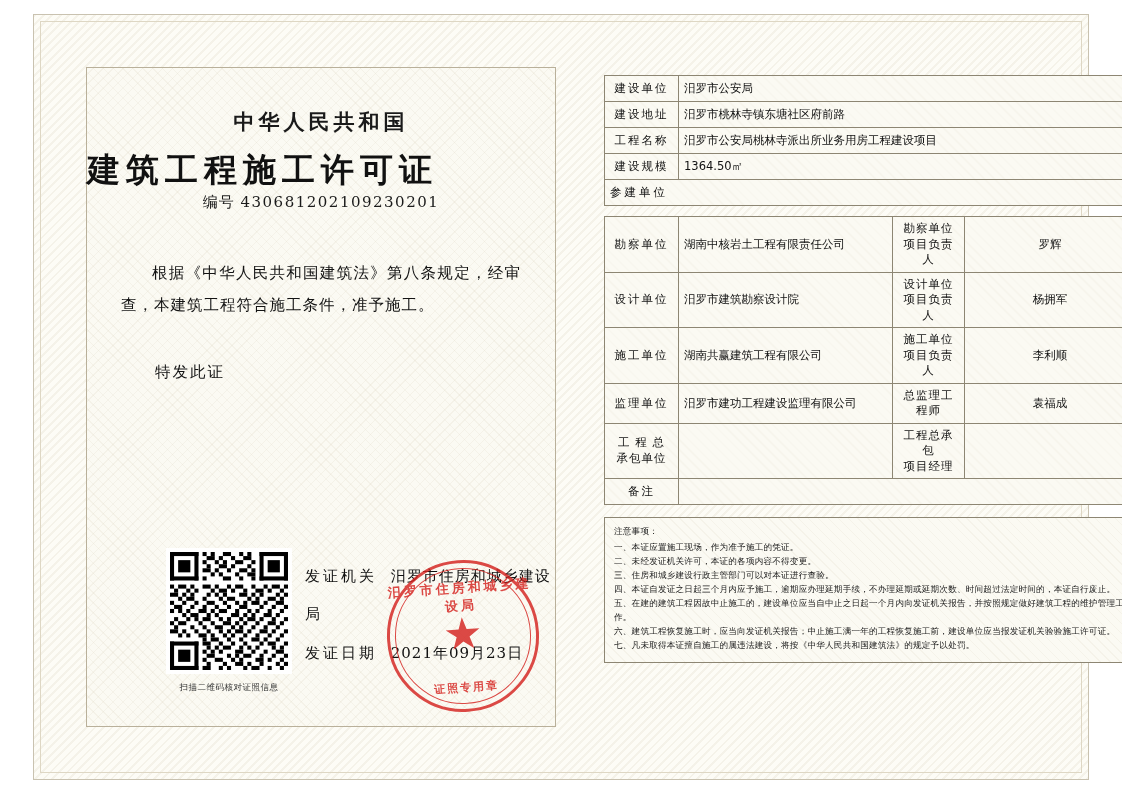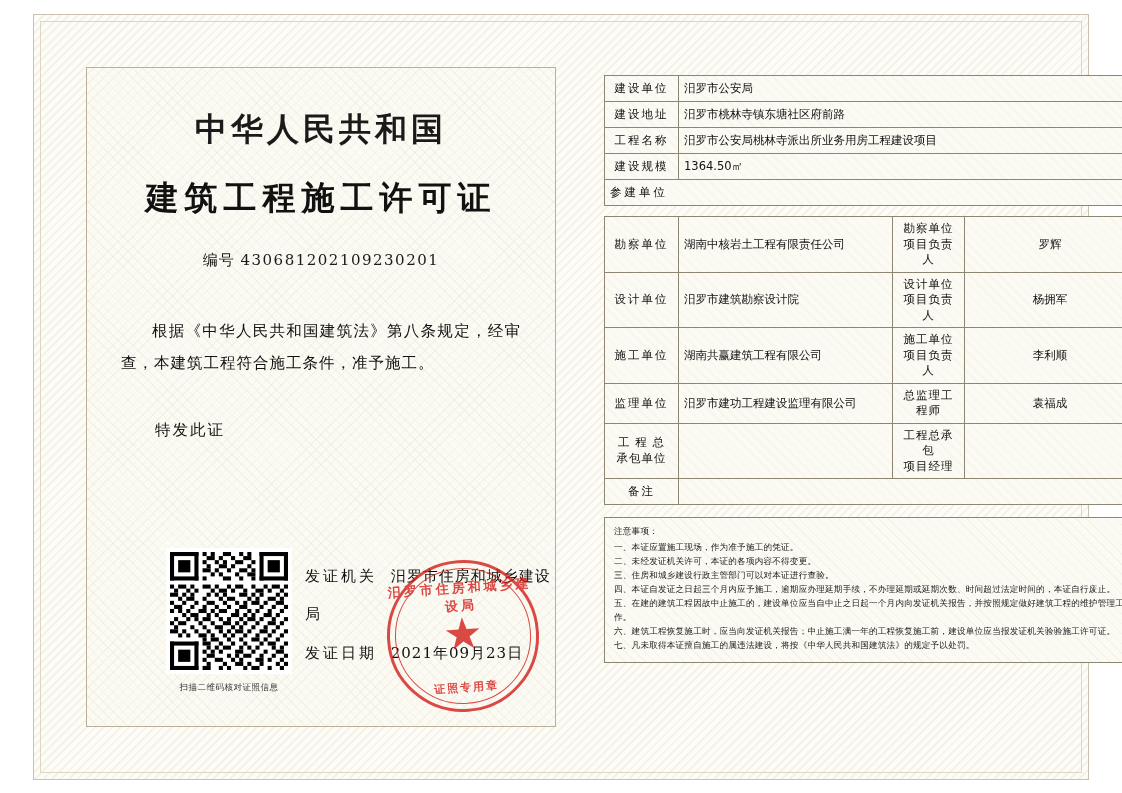--- a/index.html
+++ b/index.html
@@ -54,36 +54,35 @@
     background:
       repeating-linear-gradient(45deg, rgba(222,214,194,0.22) 0 1px, rgba(255,255,255,0) 1px 7px),
       repeating-linear-gradient(-45deg, rgba(222,214,194,0.22) 0 1px, rgba(255,255,255,0) 1px 7px),
       #fbfaf3;
     box-sizing: border-box;
   }
   .l-title1 {
     margin-top: 40px;
     text-align: center;
     font-family: "DejaVu Serif", "Liberation Serif", serif;
-    font-size: 32px;
+    font-size: 21px;
     letter-spacing: 4px;
     color: #1a1a1a;
     font-weight: bold;
   }
   .l-title2 {
-    margin-top: 24px;
-    text-align: center;
+    margin-top: 12px;
+    text-align: left;
     font-family: "DejaVu Serif", "Liberation Serif", serif;
     font-size: 33px;
     letter-spacing: 6px;
     color: #111;
     font-weight: bold;
   }
   .l-code {
-    margin-top: 30px;
     text-align: center;
     font-family: "DejaVu Serif", "Liberation Serif", serif;
     font-size: 15px;
     letter-spacing: 1px;
     color: #1a1a1a;
   }
   .l-code .code-num { letter-spacing: 1.5px; }
   .l-body {
     margin: 46px 34px 0 34px;
     font-family: "DejaVu Serif", "Liberation Serif", serif;

